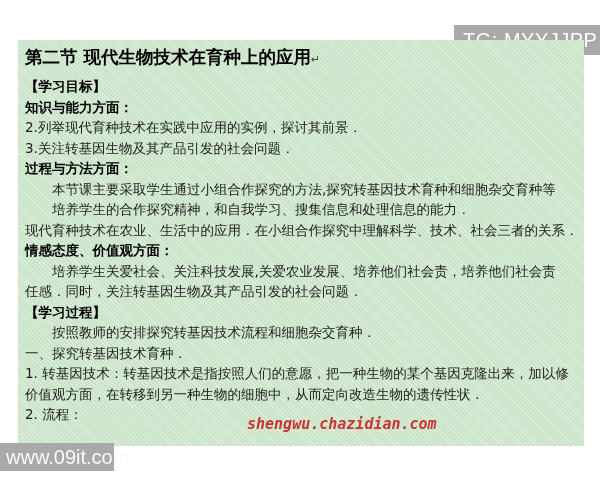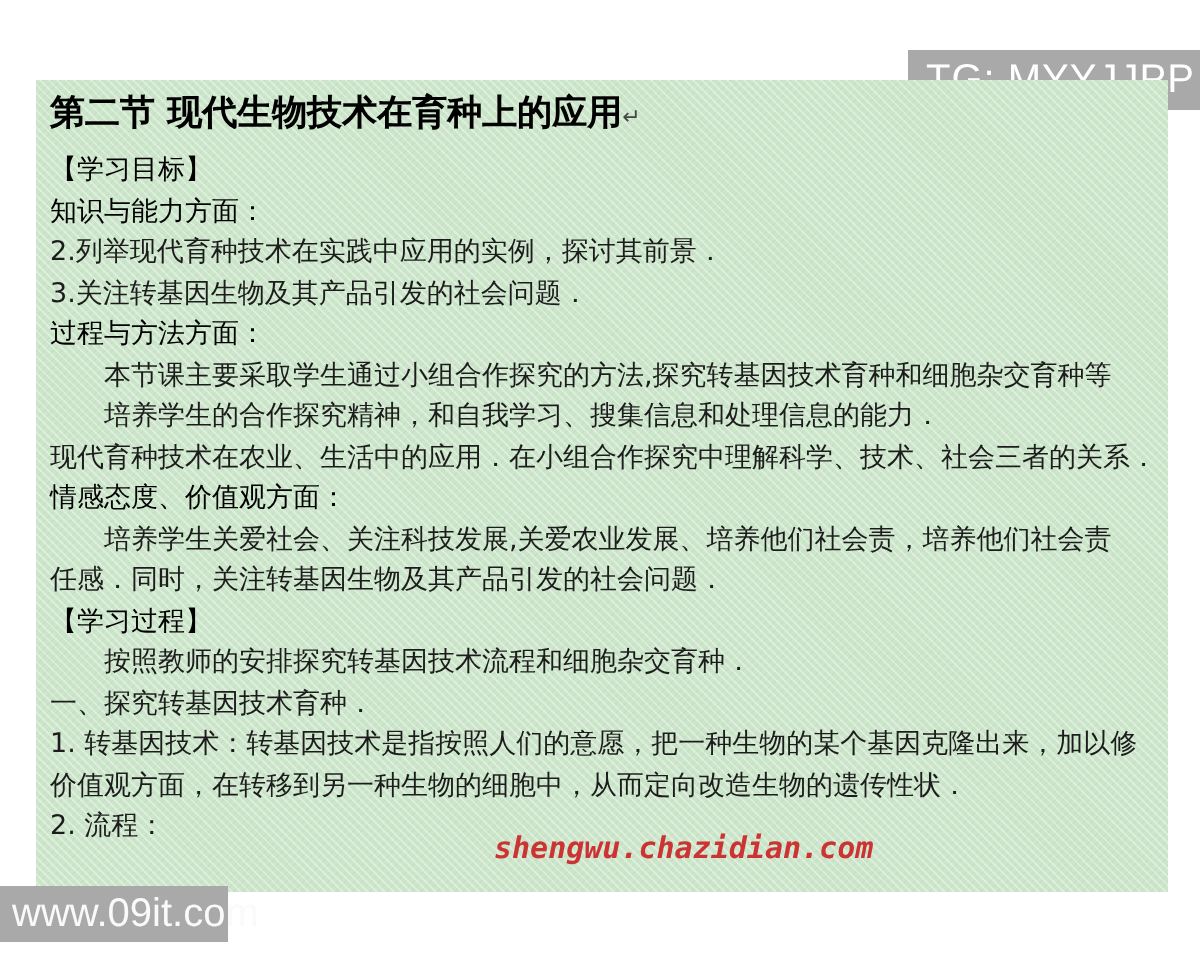--- a/index.html
+++ b/index.html
@@ -48,21 +48,21 @@
     font-weight:normal;
     color:#444;
   }
   .line{
     font-size:13.5px;
     line-height:20.5px;
     height:20.5px;
     white-space:nowrap;
     color:var(--text-dark);
   }
-  .line.bold{font-weight:normal;color:#000;}
+  .line.bold{font-weight:bold;color:#000;}
   .line.indent{text-indent:2em;}
   .red-watermark{
     position:absolute;left:247px;top:415px;
     font-family:"DejaVu Sans Mono",monospace;
     font-weight:bold;
     font-size:15px;
     color:var(--watermark-red);
     letter-spacing:0px;
     white-space:nowrap;
     font-style:italic;

